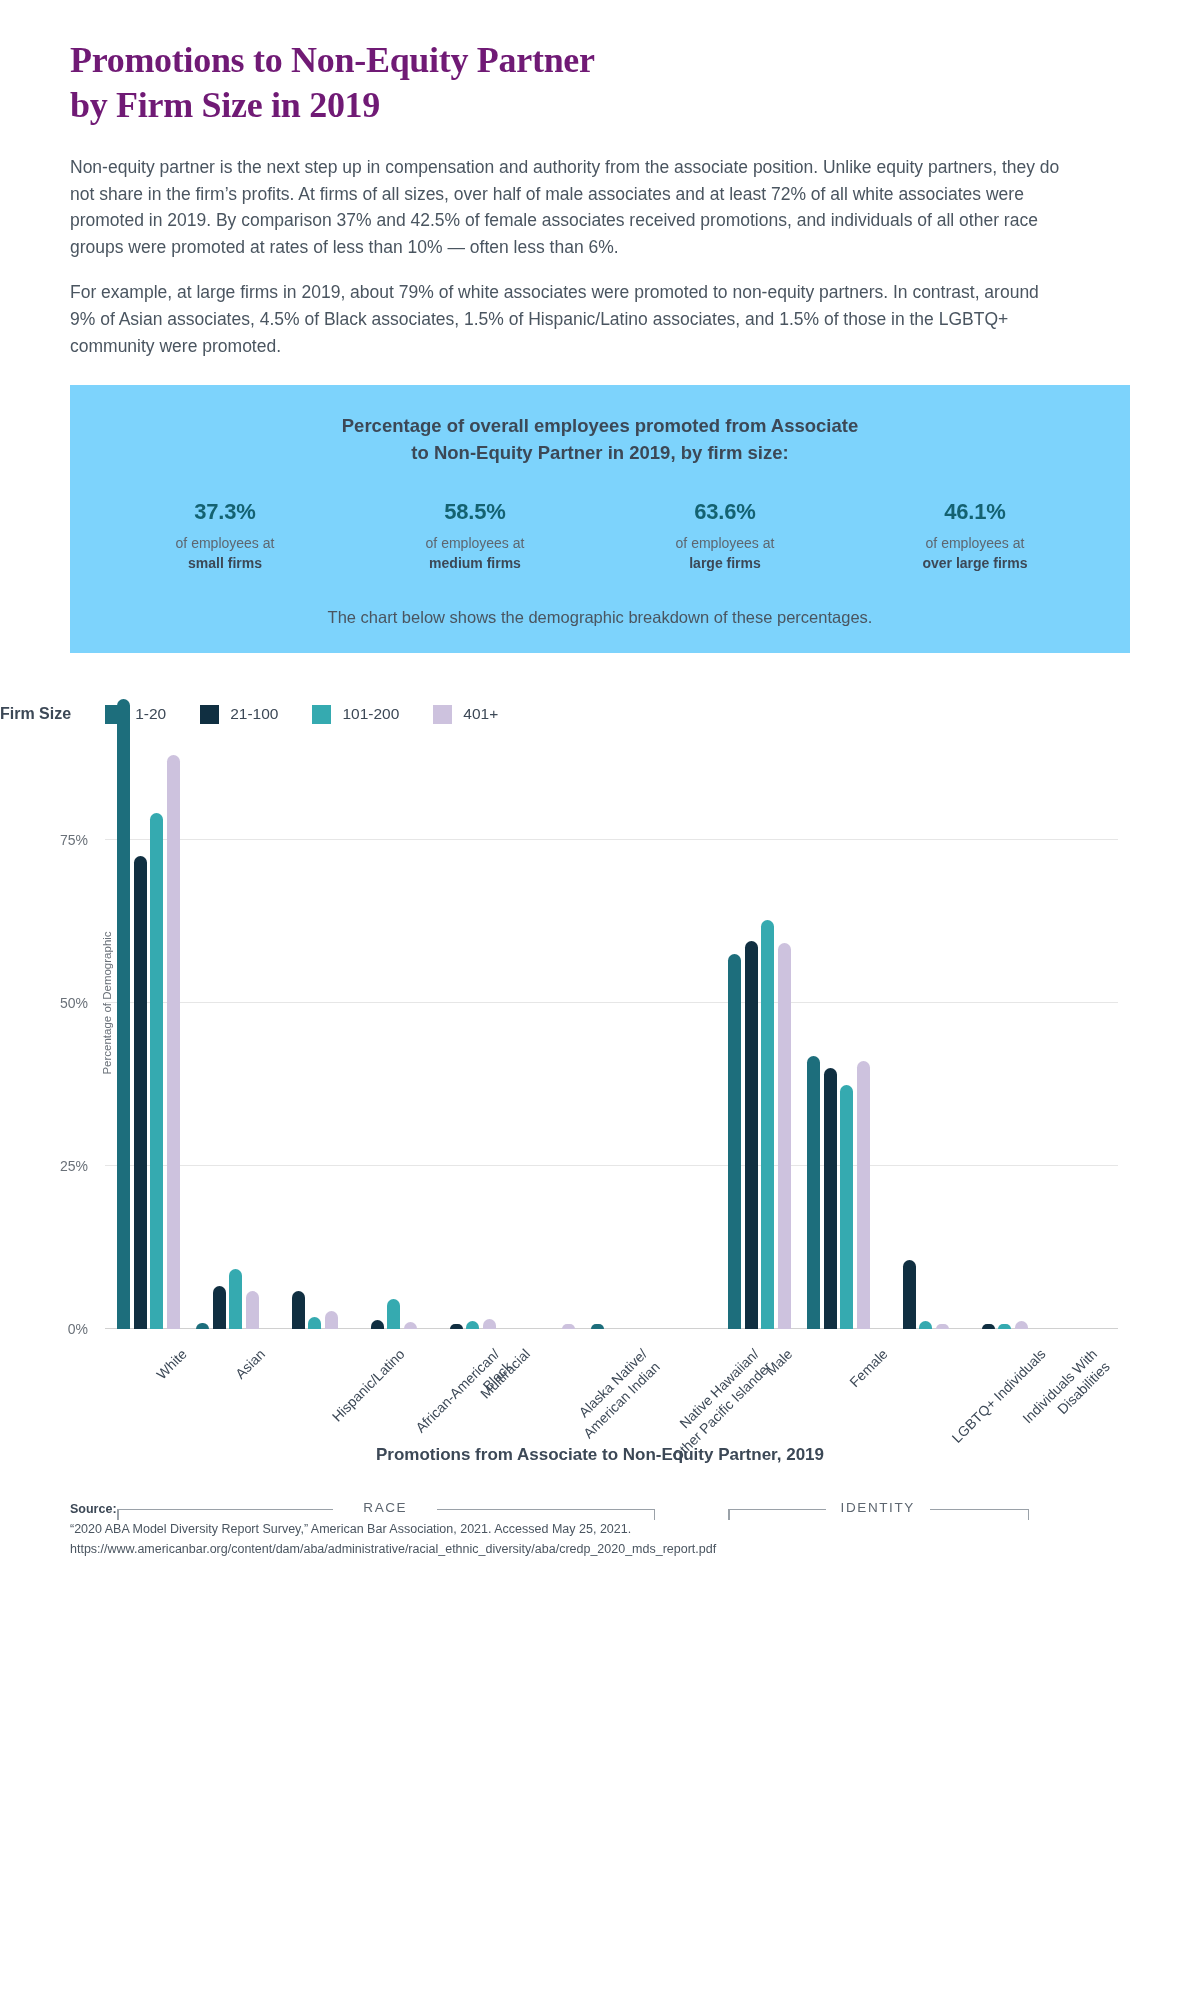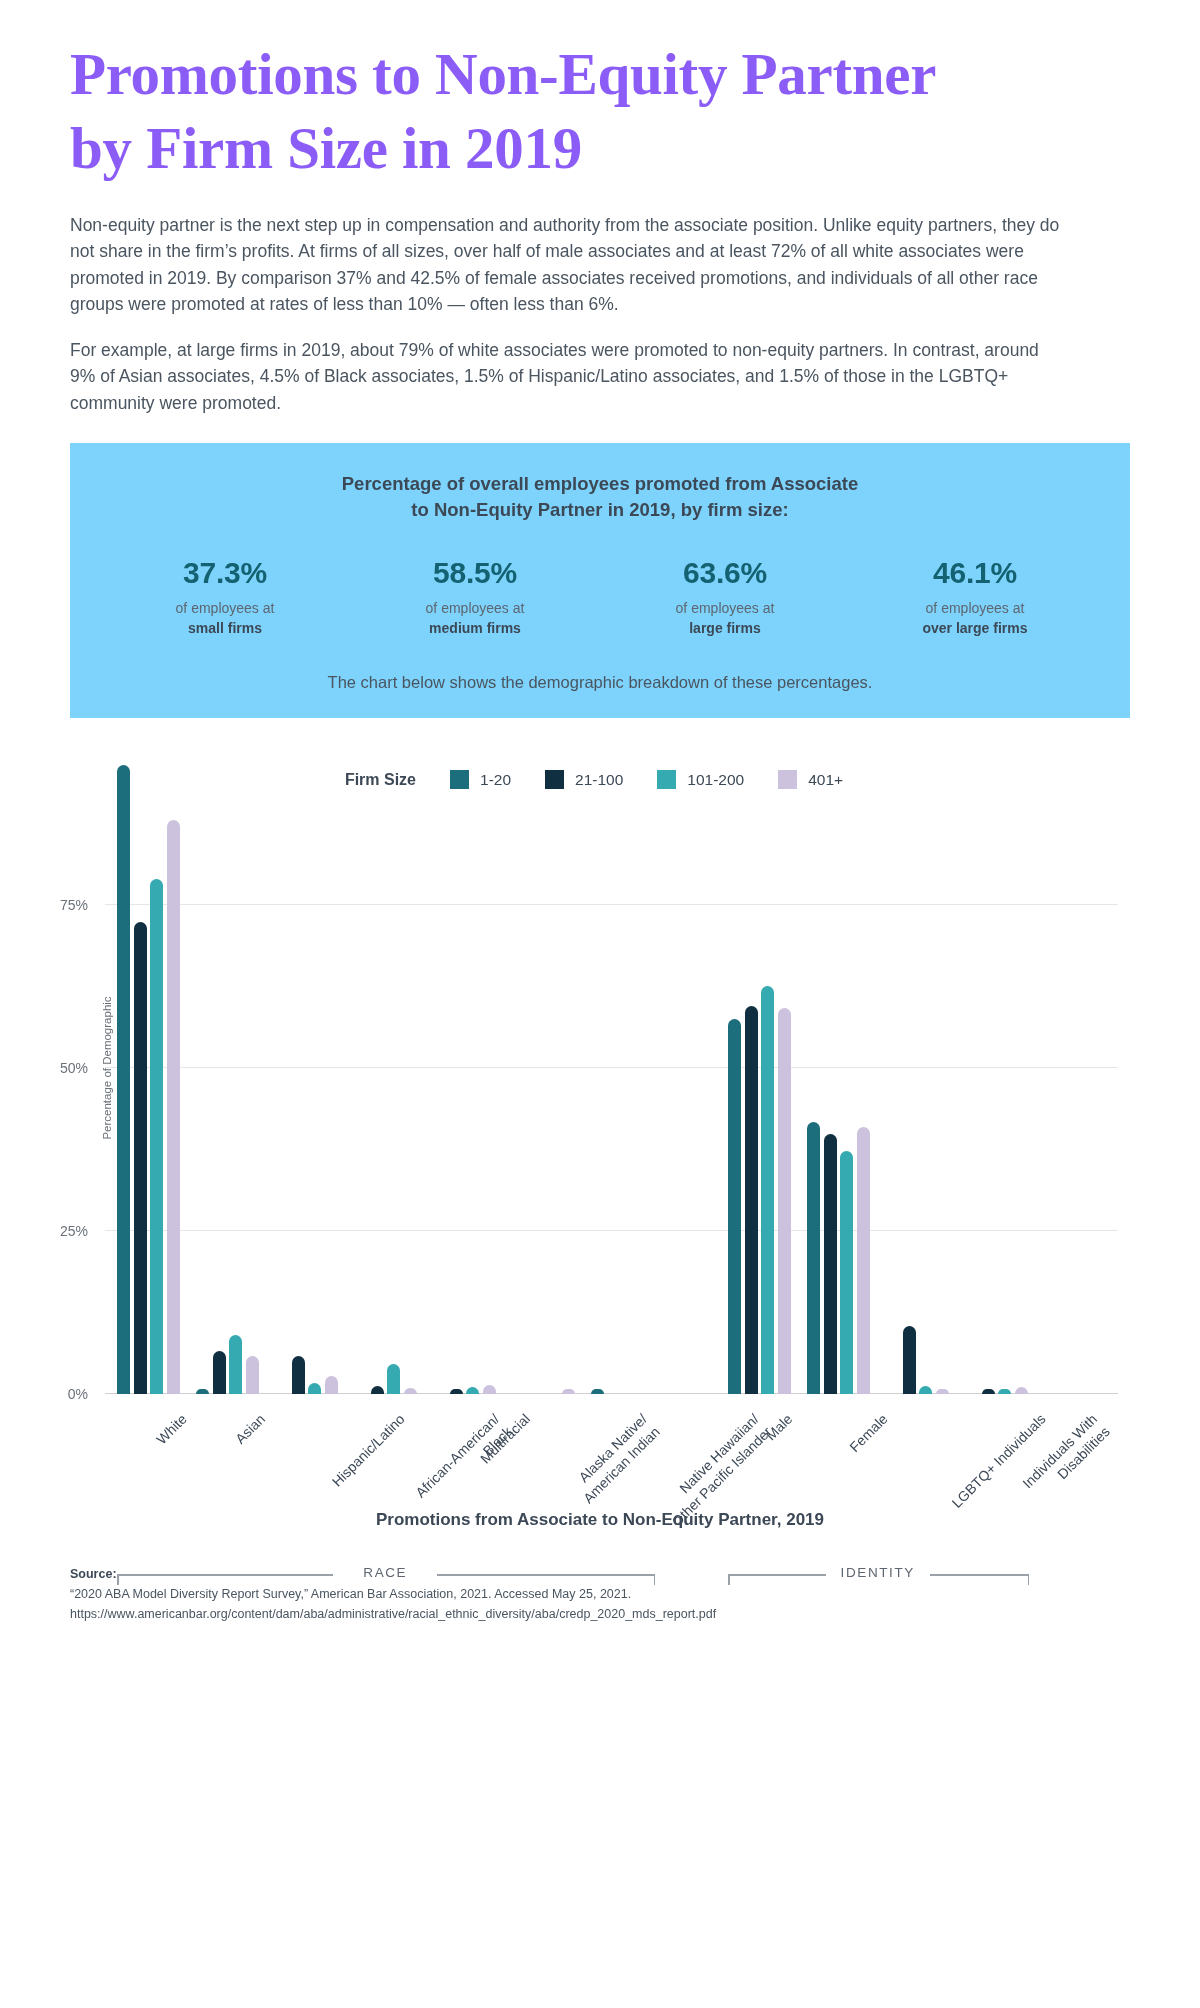--- a/index.html
+++ b/index.html
@@ -10,22 +10,22 @@
   }
   body { width: 1200px; min-height: 2008px; position: relative; }
 
   .page { width: 1200px; padding: 0; position: relative; }
 
   
   .title-block { padding: 38px 70px 0 70px; }
   .title-line1, .title-line2 {
     font-family: "Liberation Serif", serif;
     font-weight: bold;
-    color: #8b5cf6;
-    font-size: 59px;
+    color: #701a75;
+    font-size: 36px;
     line-height: 1.25;
     letter-spacing: -0.3px;
   }
   .title-line2 { }
 
   
   .body-copy { padding: 26px 70px 0 70px; max-width: 1130px; }
   .body-copy p {
     font-size: 17.5px;
     line-height: 1.52;
@@ -48,21 +48,21 @@
     color: #3c4856;
     line-height: 1.45;
   }
   .stats-row {
     display: flex;
     justify-content: space-around;
     margin-top: 32px;
   }
   .stat-cell { flex: 1; text-align: center; }
   .stat-value {
-    font-size: 30px;
+    font-size: 22px;
     font-weight: bold;
     color: #146271;
     letter-spacing: -0.2px;
   }
   .stat-label {
     margin-top: 9px;
     font-size: 14px;
     line-height: 1.42;
     color: #5d6670;
   }
@@ -74,21 +74,21 @@
     color: #4a5560;
   }
 
   
   .chart-wrap { position: relative; margin-top: 6px; height: 840px; }
 
   .legend {
     position: absolute;
     top: 46px; left: 0; right: 0;
     display: flex;
-    justify-content: center;
+    justify-content: flex-start;
     align-items: center;
     gap: 8px;
   }
   .legend-title {
     font-size: 16px; font-weight: bold; color: #3c4856;
     margin-right: 26px;
   }
   .legend-item { display: flex; align-items: center; margin-right: 34px; }
   .legend-item:last-child { margin-right: 12px; }
   .legend-swatch { width: 19px; height: 19px; margin-right: 11px; }

